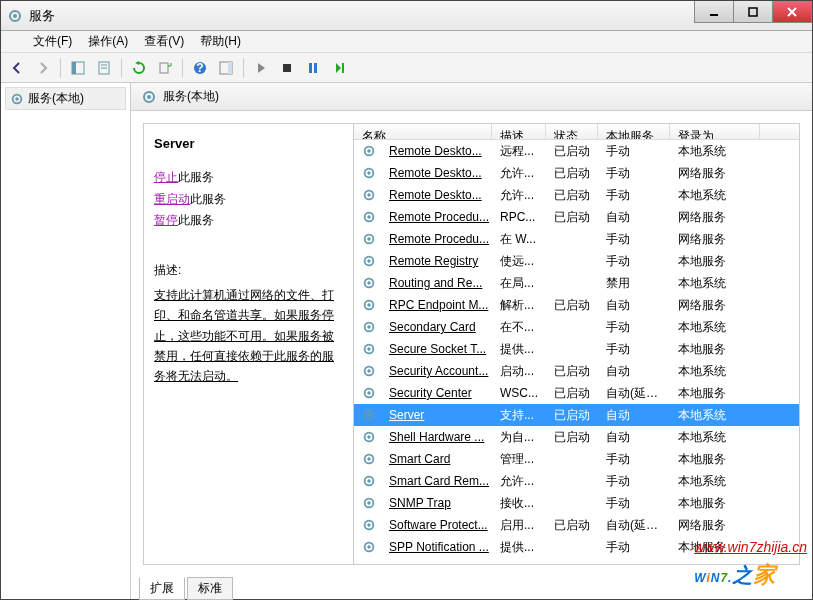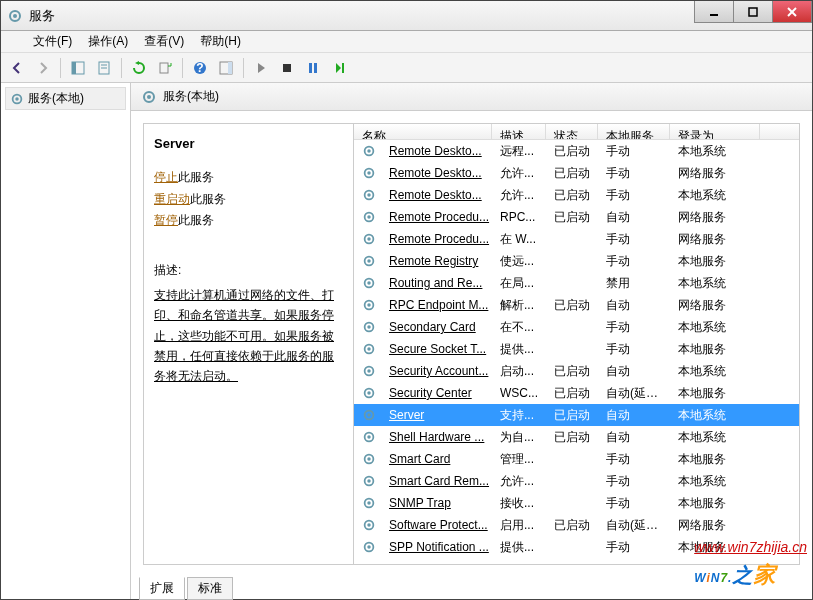--- a/index.html
+++ b/index.html
@@ -30,21 +30,21 @@
 .body { flex:1; display:flex; min-height:0; }
 .tree-pane { width:130px; border-right:1px solid #ccc; background:#fff; padding:4px;}
 .tree-item { display:flex; align-items:center; gap:4px; padding:2px 4px; background:#f0f0f0; border:1px solid #ddd;}
 .tree-item .gear { width:14px; height:14px; }
 
 .right-pane { flex:1; display:flex; flex-direction:column; min-width:0;}
 .right-header { height:28px; background:linear-gradient(to bottom,#f8f8f8,#eaeaea); border-bottom:1px solid #ccc; display:flex; align-items:center; padding:0 10px; gap:6px;}
 .right-body { flex:1; display:flex; border:1px solid #ccc; margin:12px; min-height:0;}
 .detail-pane { width:210px; padding:12px 10px; border-right:1px solid #ccc; overflow:hidden;}
 .detail-pane h3 { font-size:13px; font-weight:bold; margin-bottom:16px;}
-.detail-pane a { color:#a16207; text-decoration:underline; }
+.detail-pane a { color:#a21caf; text-decoration:underline; }
 .detail-pane .actions { line-height:1.8; margin-bottom:30px;}
 .detail-pane .desc-label { margin-bottom:6px; }
 .detail-pane .desc-text { line-height:1.7;text-decoration:underline; }
 
 .list-pane { flex:1; display:flex; flex-direction:column; min-width:0;overflow:hidden;}
 .list-header { display:flex; background:linear-gradient(to bottom,#fff,#f0f0f0); border-bottom:1px solid #ddd; height:16px;}
 .list-header .col { padding:4px 8px; border-right:1px solid #ddd; overflow:hidden; white-space:nowrap;}
 .list-rows { flex:1; overflow:hidden;}
 .row { display:flex; height:22px; align-items:center; }
 .row.selected { background:#3399ff; color:#fff; }

